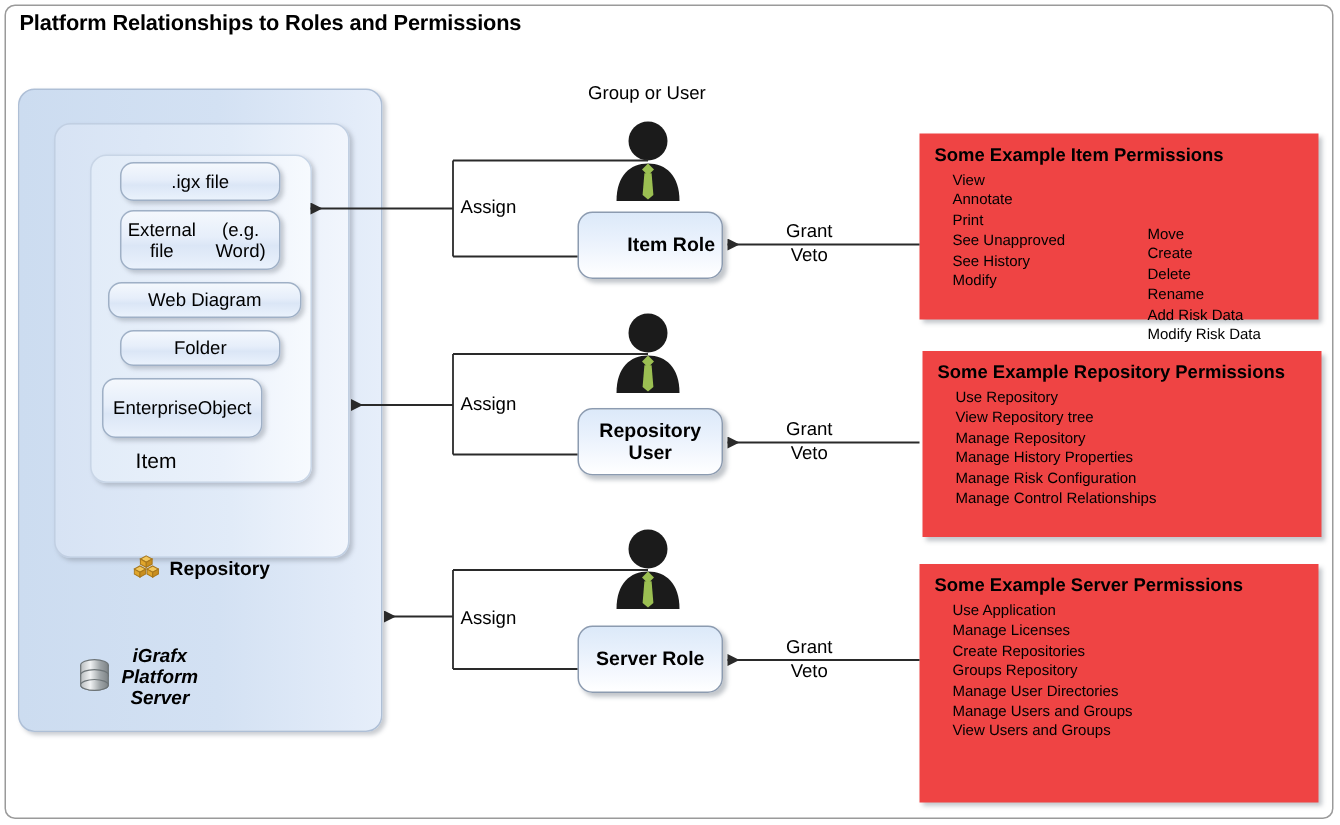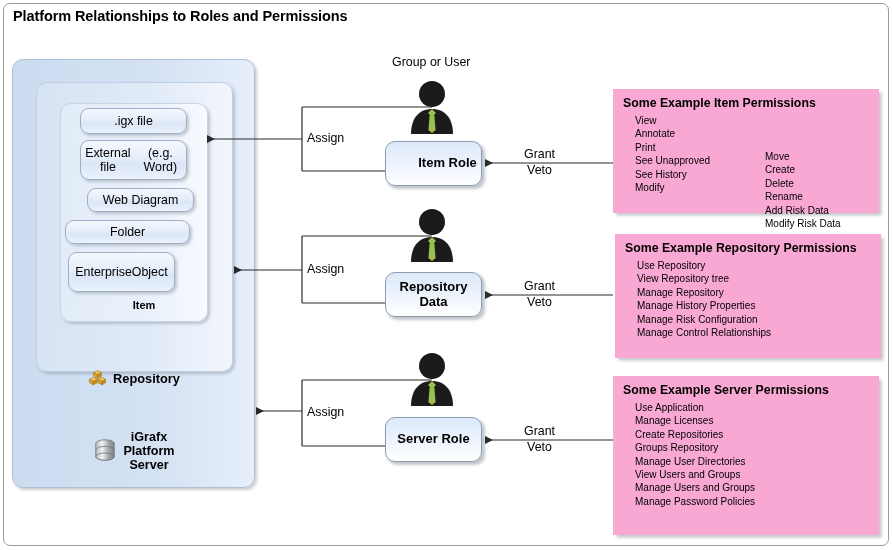--- a/index.html
+++ b/index.html
@@ -75,31 +75,30 @@
     display: flex;
     align-items: center;
     justify-content: center;
     text-align: center;
     font-size: 12.4px;
     color: #000000;
     line-height: 1.15;
   }
   .pill-igx      { left: 80px;  top: 108px; width: 107px; height: 26px; }
   .pill-external { left: 80px;  top: 140px; width: 107px; height: 40px; }
-  .pill-web      { left: 87px;  top: 188px; width: 107px; height: 24px; }
-  .pill-folder   { left: 65px;  top: 220px; width: 125px; height: 24px; }
+  .pill-web      { left: 72px;  top: 188px; width: 129px; height: 24px; }
+  .pill-folder   { left: 80px;  top: 220px; width: 107px; height: 24px; }
   .pill-enterprise { left: 68px; top: 252px; width: 107px; height: 40px; }
 
   .nest-label {
     position: absolute;
-    font-size: 11px;
-    font-weight: bold;
+    font-size: 14px;
+    font-weight: normal;
     color: #000000;
     white-space: nowrap;
-    padding-left: 40px;
   }
   .label-item { left: 0; top: 299px; width: 208px; text-align: center; }
 
   .repo-label-wrap {
     position: absolute;
     left: 36px; top: 370px;
     width: 197px;
     display: flex;
     align-items: center;
     justify-content: center;
@@ -107,22 +106,22 @@
   }
   .repo-label-wrap .nest-label-text {
     font-size: 12.8px; font-weight: bold; color:#000;
   }
   .server-label-wrap {
     position: absolute;
     left: 52px; top: 430px;
     width: 165px;
     display: flex;
     align-items: center;
-    justify-content: center;
     gap: 7px;
+    font-style: italic;
   }
   .server-label-text {
     font-size: 12.6px;
     font-weight: bold;
     color: #000000;
     line-height: 1.12;
     text-align: center;
   }
 
   
@@ -148,21 +147,21 @@
     font-size: 13px;
     font-weight: bold;
     color: #000000;
     line-height: 1.15;
   }
 
   
   .perm-panel {
     position: absolute;
     box-sizing: border-box;
-    background: #f9a8d4;
+    background: #ef4444;
     box-shadow: 2.5px 2.5px 3px rgba(120,128,140,0.45);
     padding: 7px 0 4px 0;
   }
   .perm-title {
     font-size: 12.3px;
     font-weight: bold;
     color: #000000;
     margin: 0 0 4px 10px;
     white-space: nowrap;
   }
@@ -292,21 +291,21 @@
     <path d="M25,29 L21,33 L25,37 L29,33 Z" fill="#9bbf52"></path>
     <path d="M22.6,35.5 L27.4,35.5 L28.6,50 L25,53 L21.4,50 Z" fill="#9bbf52"></path>
   </svg>
 
   <div class="role-box" style="left:385px; top:141px;padding-left:28px;">
     <span>Item Role</span>
   </div>
   <div class="role-box" style="left:385px; top:272px;">
     <span>
       <span>Repository</span><br>
-      <span>Data</span>
+      <span>User</span>
     </span>
   </div>
   <div class="role-box" style="left:385px; top:417px;">
     <span>Server Role</span>
   </div>
 
   <div class="perm-panel" style="left:613px; top:89px; width:266px; height:124px;">
     <div class="perm-title">Some Example Item Permissions</div>
     <div class="perm-cols">
       <ul class="perm-list" style="width:118px;">
@@ -341,23 +340,22 @@
   </div>
 
   <div class="perm-panel" style="left:613px; top:376px; width:266px; height:159px;">
     <div class="perm-title">Some Example Server Permissions</div>
     <ul class="perm-list">
       <li>Use Application</li>
       <li>Manage Licenses</li>
       <li>Create Repositories</li>
       <li>Groups Repository</li>
       <li>Manage User Directories</li>
+      <li>Manage Users and Groups</li>
       <li>View Users and Groups</li>
-      <li>Manage Users and Groups</li>
-      <li>Manage Password Policies</li>
     </ul>
   </div>
 
   <svg id="wires" viewBox="0 0 893 550">
     <defs>
       <marker id="arrowL" markerWidth="9" markerHeight="8" refX="8" refY="4" orient="auto" markerUnits="userSpaceOnUse">
         <path d="M8,0 L0,4 L8,8 Z" fill="#2a2a2a"></path>
       </marker>
     </defs>
 

